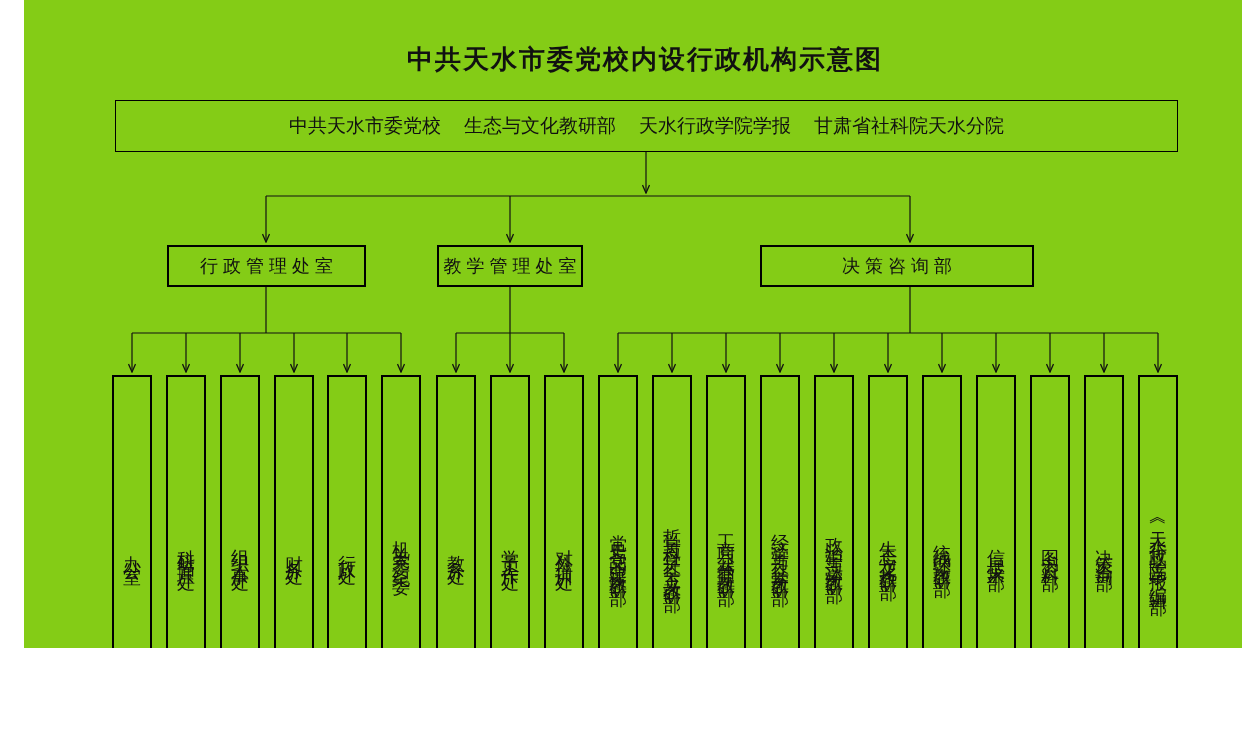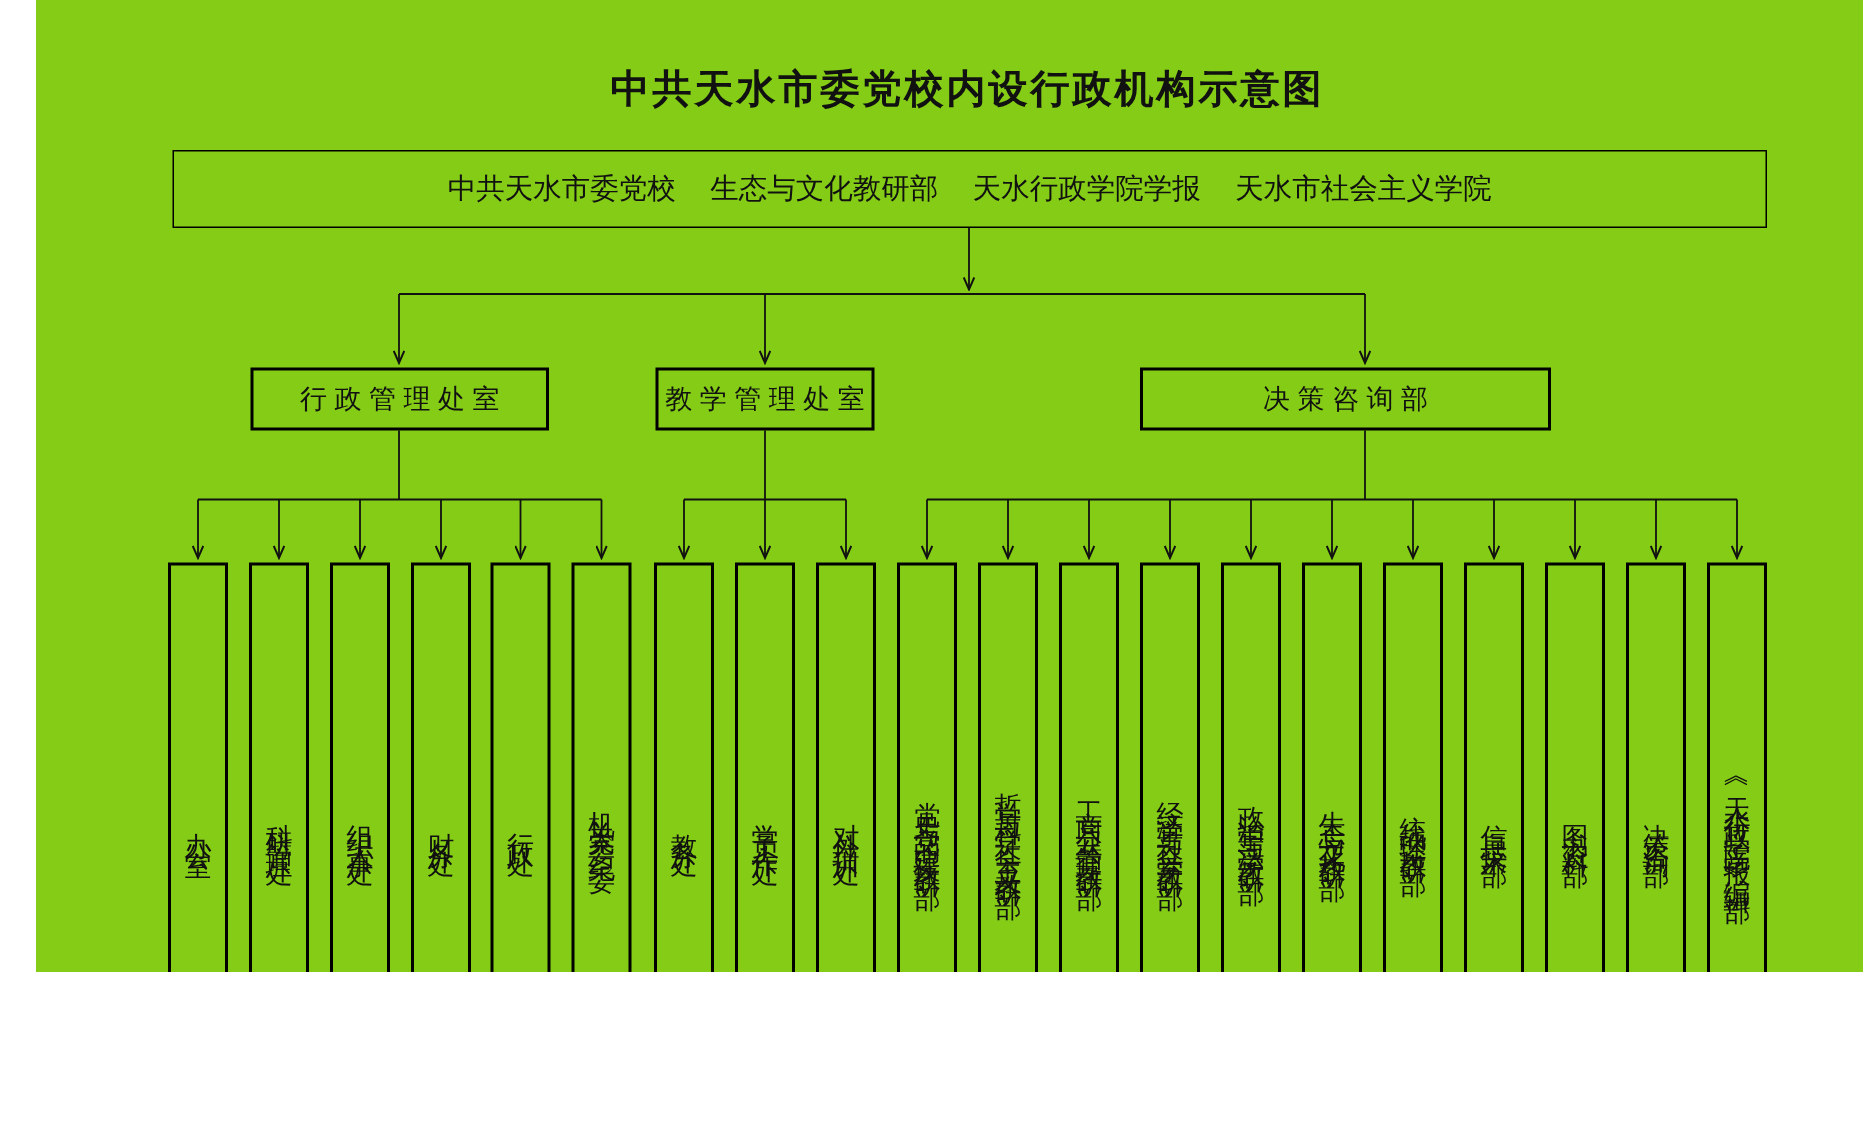--- a/index.html
+++ b/index.html
@@ -44,21 +44,21 @@
 <body>
 
 <div class="canvas">
 
   <h1 class="title">中共天水市委党校内设行政机构示意图</h1>
 
   <div class="root-box">
     <span>中共天水市委党校</span>
     <span>生态与文化教研部</span>
     <span>天水行政学院学报</span>
-    <span>天水市社会主义学院</span>
+    <span>甘肃省社科院天水分院</span>
   </div>
 
   <svg class="connectors" width="1242" height="752" viewBox="0 0 1242 752" aria-hidden="true">
     <defs>
       <marker id="arw" viewBox="0 0 10 8" refX="9" refY="4" markerWidth="10" markerHeight="8" orient="auto" markerUnits="userSpaceOnUse">
         <polyline points="1,0.5 9,4 1,7.5" fill="none" stroke="#111111" stroke-width="1.3"></polyline>
       </marker>
     </defs>
     <g stroke="#111111" stroke-width="1.2" fill="none">
 

